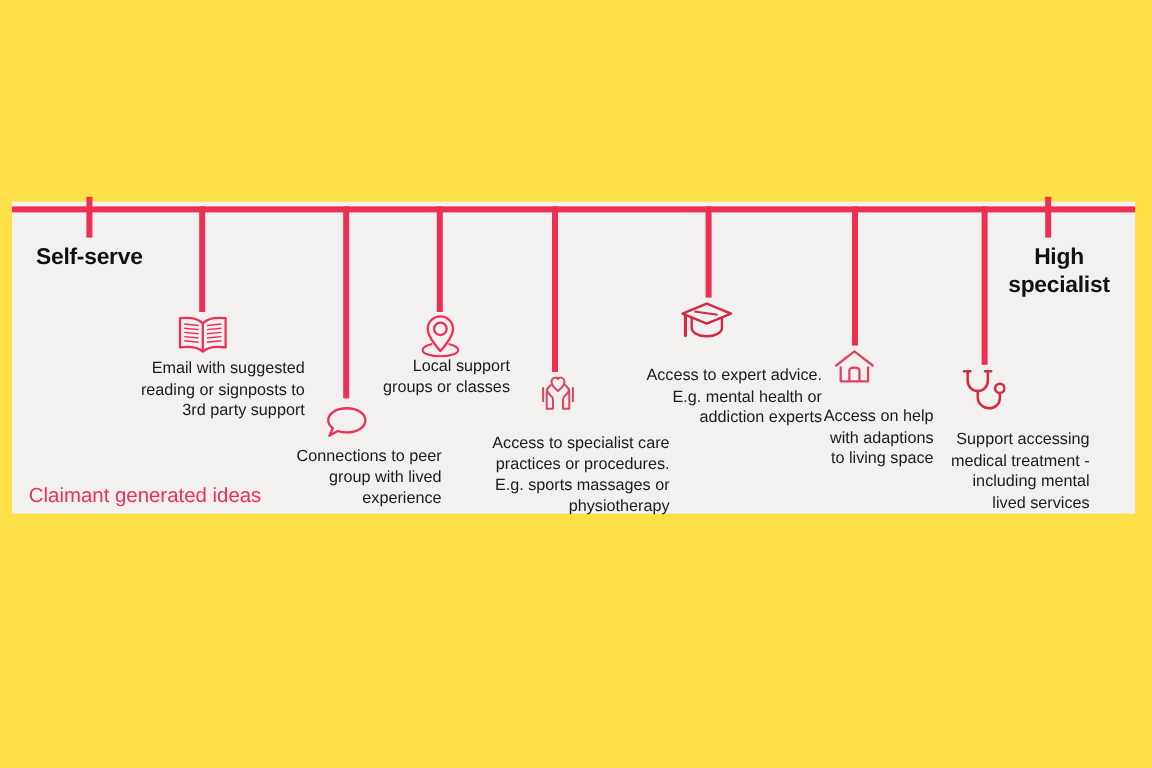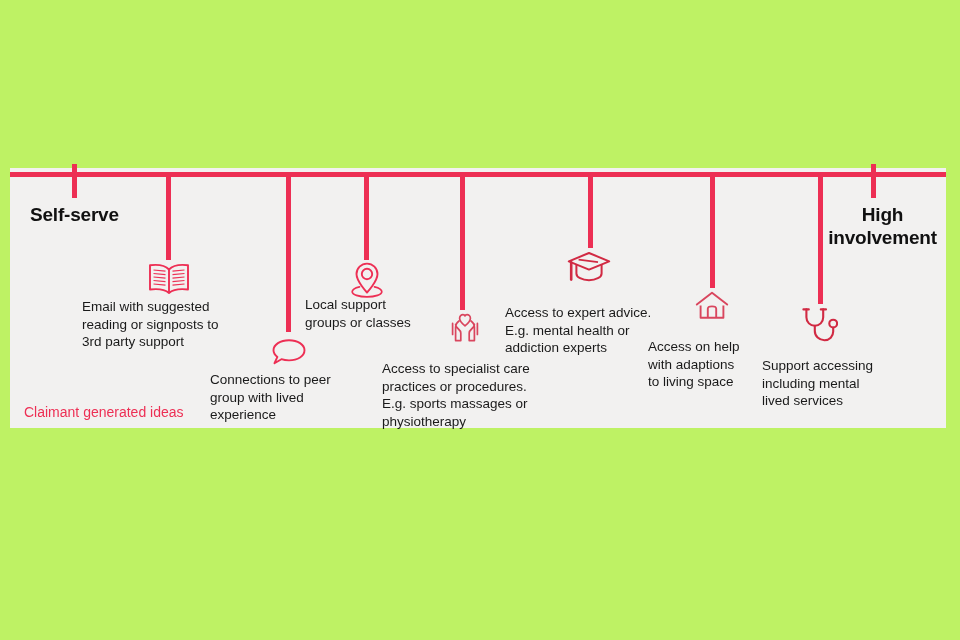--- a/index.html
+++ b/index.html
@@ -4,21 +4,21 @@
 <style>
   html, body {
     margin: 0;
     padding: 0;
     background: #ffffff;
   }
   #stage {
     position: relative;
     width: 960px;
     height: 640px;
-    background: #bef264;
+    background: #fde047;
     font-family: "Liberation Sans", sans-serif;
     overflow: hidden;
   }
   #panel {
     position: absolute;
     left: 10px;
     top: 168px;
     width: 936px;
     height: 260px;
     background: #f2f1f0;
@@ -45,35 +45,35 @@
   .endlabel {
     position: absolute;
     font-weight: bold;
     color: #111111;
     font-size: 19px;
     line-height: 23px;
     letter-spacing: -0.2px;
   }
   .item-label {
     position: absolute;
-    text-align: left;
+    text-align: right;
     color: #1a1a1a;
     font-size: 13.5px;
     line-height: 17.5px;
   }
   .icon {
     position: absolute;
   }
   .icon svg {
     display: block;
   }
   #footnote {
     position: absolute;
     color: #ed2f54;
-    font-size: 14px;
+    font-size: 17px;
     line-height: 17px;
   }
 </style>
 </head>
 <body>
 
 <div id="stage">
 
   <div id="panel"></div>
 
@@ -88,21 +88,21 @@
   <div class="tick" style="left:460px; height:138px;"></div>
   <div class="tick" style="left:588px; height:76px;"></div>
   <div class="tick" style="left:710px; height:116px;"></div>
   <div class="tick" style="left:818px; height:132px;"></div>
 
   <div class="endlabel" style="left:30px; top:203px;">
     <span>Self-serve</span>
   </div>
   <div class="endlabel" style="left:820px; top:203px; width:125px; text-align:center;">
     <div>High</div>
-    <div>involvement</div>
+    <div>specialist</div>
   </div>
 
   <div class="icon" style="left:146px; top:262px;">
     <svg width="46" height="34" viewBox="0 0 46 34" fill="none" stroke="#ed2f54" stroke-width="1.9">
       <path d="M23 7.5 C19 3.2 12 2.2 4 3.2 L4 27.5 C12 26.5 19 27.5 23 31 C27 27.5 34 26.5 42 27.5 L42 3.2 C34 2.2 27 3.2 23 7.5 Z" stroke-linejoin="round"></path>
       <path d="M23 7.5 L23 31"></path>
       <path d="M7.5 8 L19.5 9.2 M7.5 11.5 L19.5 12.7 M7.5 15 L19.5 16.2 M7.5 18.5 L19.5 19.7 M7.5 22 L19.5 23.2" stroke-width="1.2"></path>
       <path d="M26.5 9.2 L38.5 8 M26.5 12.7 L38.5 11.5 M26.5 16.2 L38.5 15 M26.5 19.7 L38.5 18.5 M26.5 23.2 L38.5 22" stroke-width="1.2"></path>
     </svg>
   </div>
@@ -192,20 +192,21 @@
       <path d="M6.4 3.4 L6.4 11.2 C6.4 16.2 10.2 19.8 14.8 19.8
                C19.4 19.8 23.2 16.2 23.2 11.2 L23.2 3.4" stroke-linejoin="round" stroke-linecap="round"></path>
       <path d="M3.4 3.4 L8.8 3.4 M20.8 3.4 L26.0 3.4" stroke-linecap="round"></path>
       <path d="M14.8 19.8 L14.8 25.0 C14.8 30.2 19.2 34.2 24.4 34.2
                C29.6 34.2 33.2 30.4 33.2 25.6 L33.2 21.6" stroke-linejoin="round" stroke-linecap="round"></path>
       <circle cx="33.2" cy="17.6" r="3.9"></circle>
     </svg>
   </div>
   <div class="item-label" style="left:762px; top:357px; width:146px;">
     <div>Support accessing</div>
+    <div>medical treatment -</div>
     <div>including mental</div>
     <div>lived services</div>
   </div>
 
   <div id="footnote" style="left:24px; top:404px;">
     <span>Claimant generated ideas</span>
   </div>
 
 </div>
 

